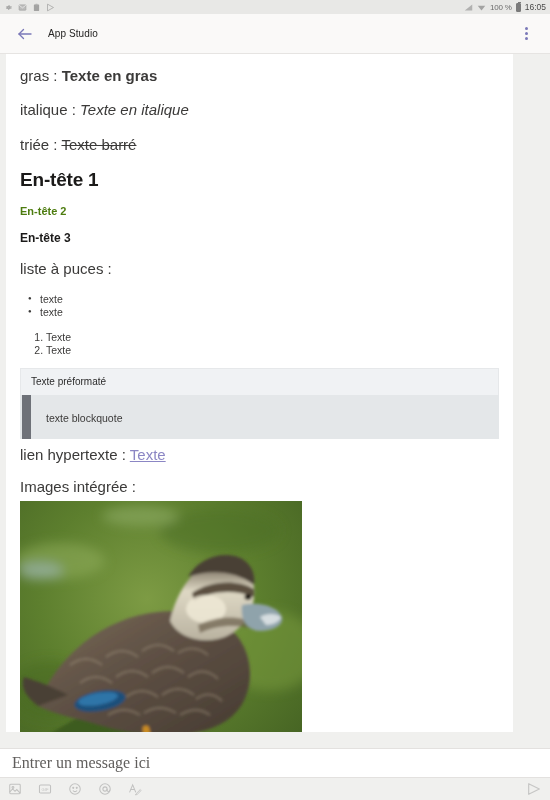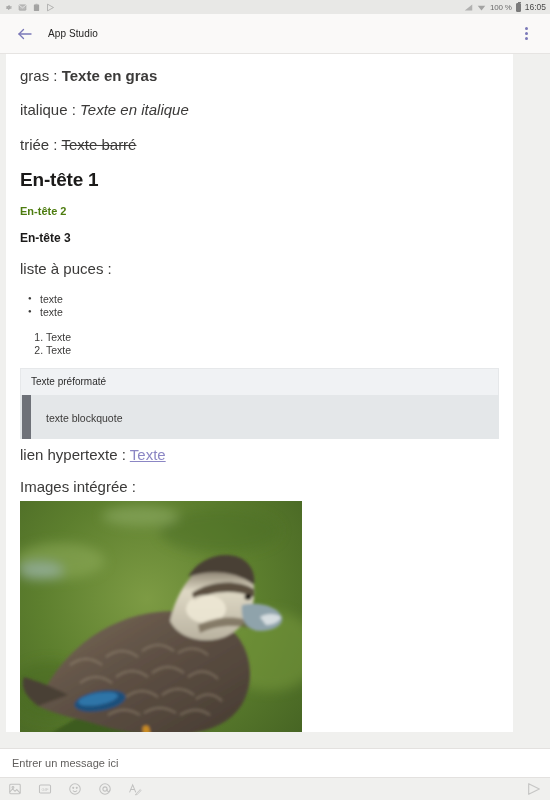--- a/index.html
+++ b/index.html
@@ -94,21 +94,21 @@
     display:block;
     background:#4d6b2a;
     overflow:hidden;
     position:relative;
   }
 
   
   .compose { position:absolute; left:0; right:0; bottom:22px; height:30px; background:#ffffff;
              border-top:1px solid #e3e1df; border-bottom:1px solid #e3e1df;
              display:flex; align-items:center; padding:0 12px; }
-  .compose-ph { font-size:11px; color:#605e5c; }
+  .compose-ph { font-size:16px; color:#605e5c;font-family:Liberation Serif, serif; }
 
   .toolbar { position:absolute; left:0; right:0; bottom:0; height:22px; background:#f0f0ee;
              display:flex; align-items:center; padding:0 8px; gap:16px; }
   .tb-ico { width:14px; height:14px; opacity:.45; cursor:pointer; display:block; }
   .send-btn { margin-left:auto; width:16px; height:16px; opacity:.4; cursor:pointer; }
 </style>
 </head>
 <body>
 
 <div class="statusbar">

